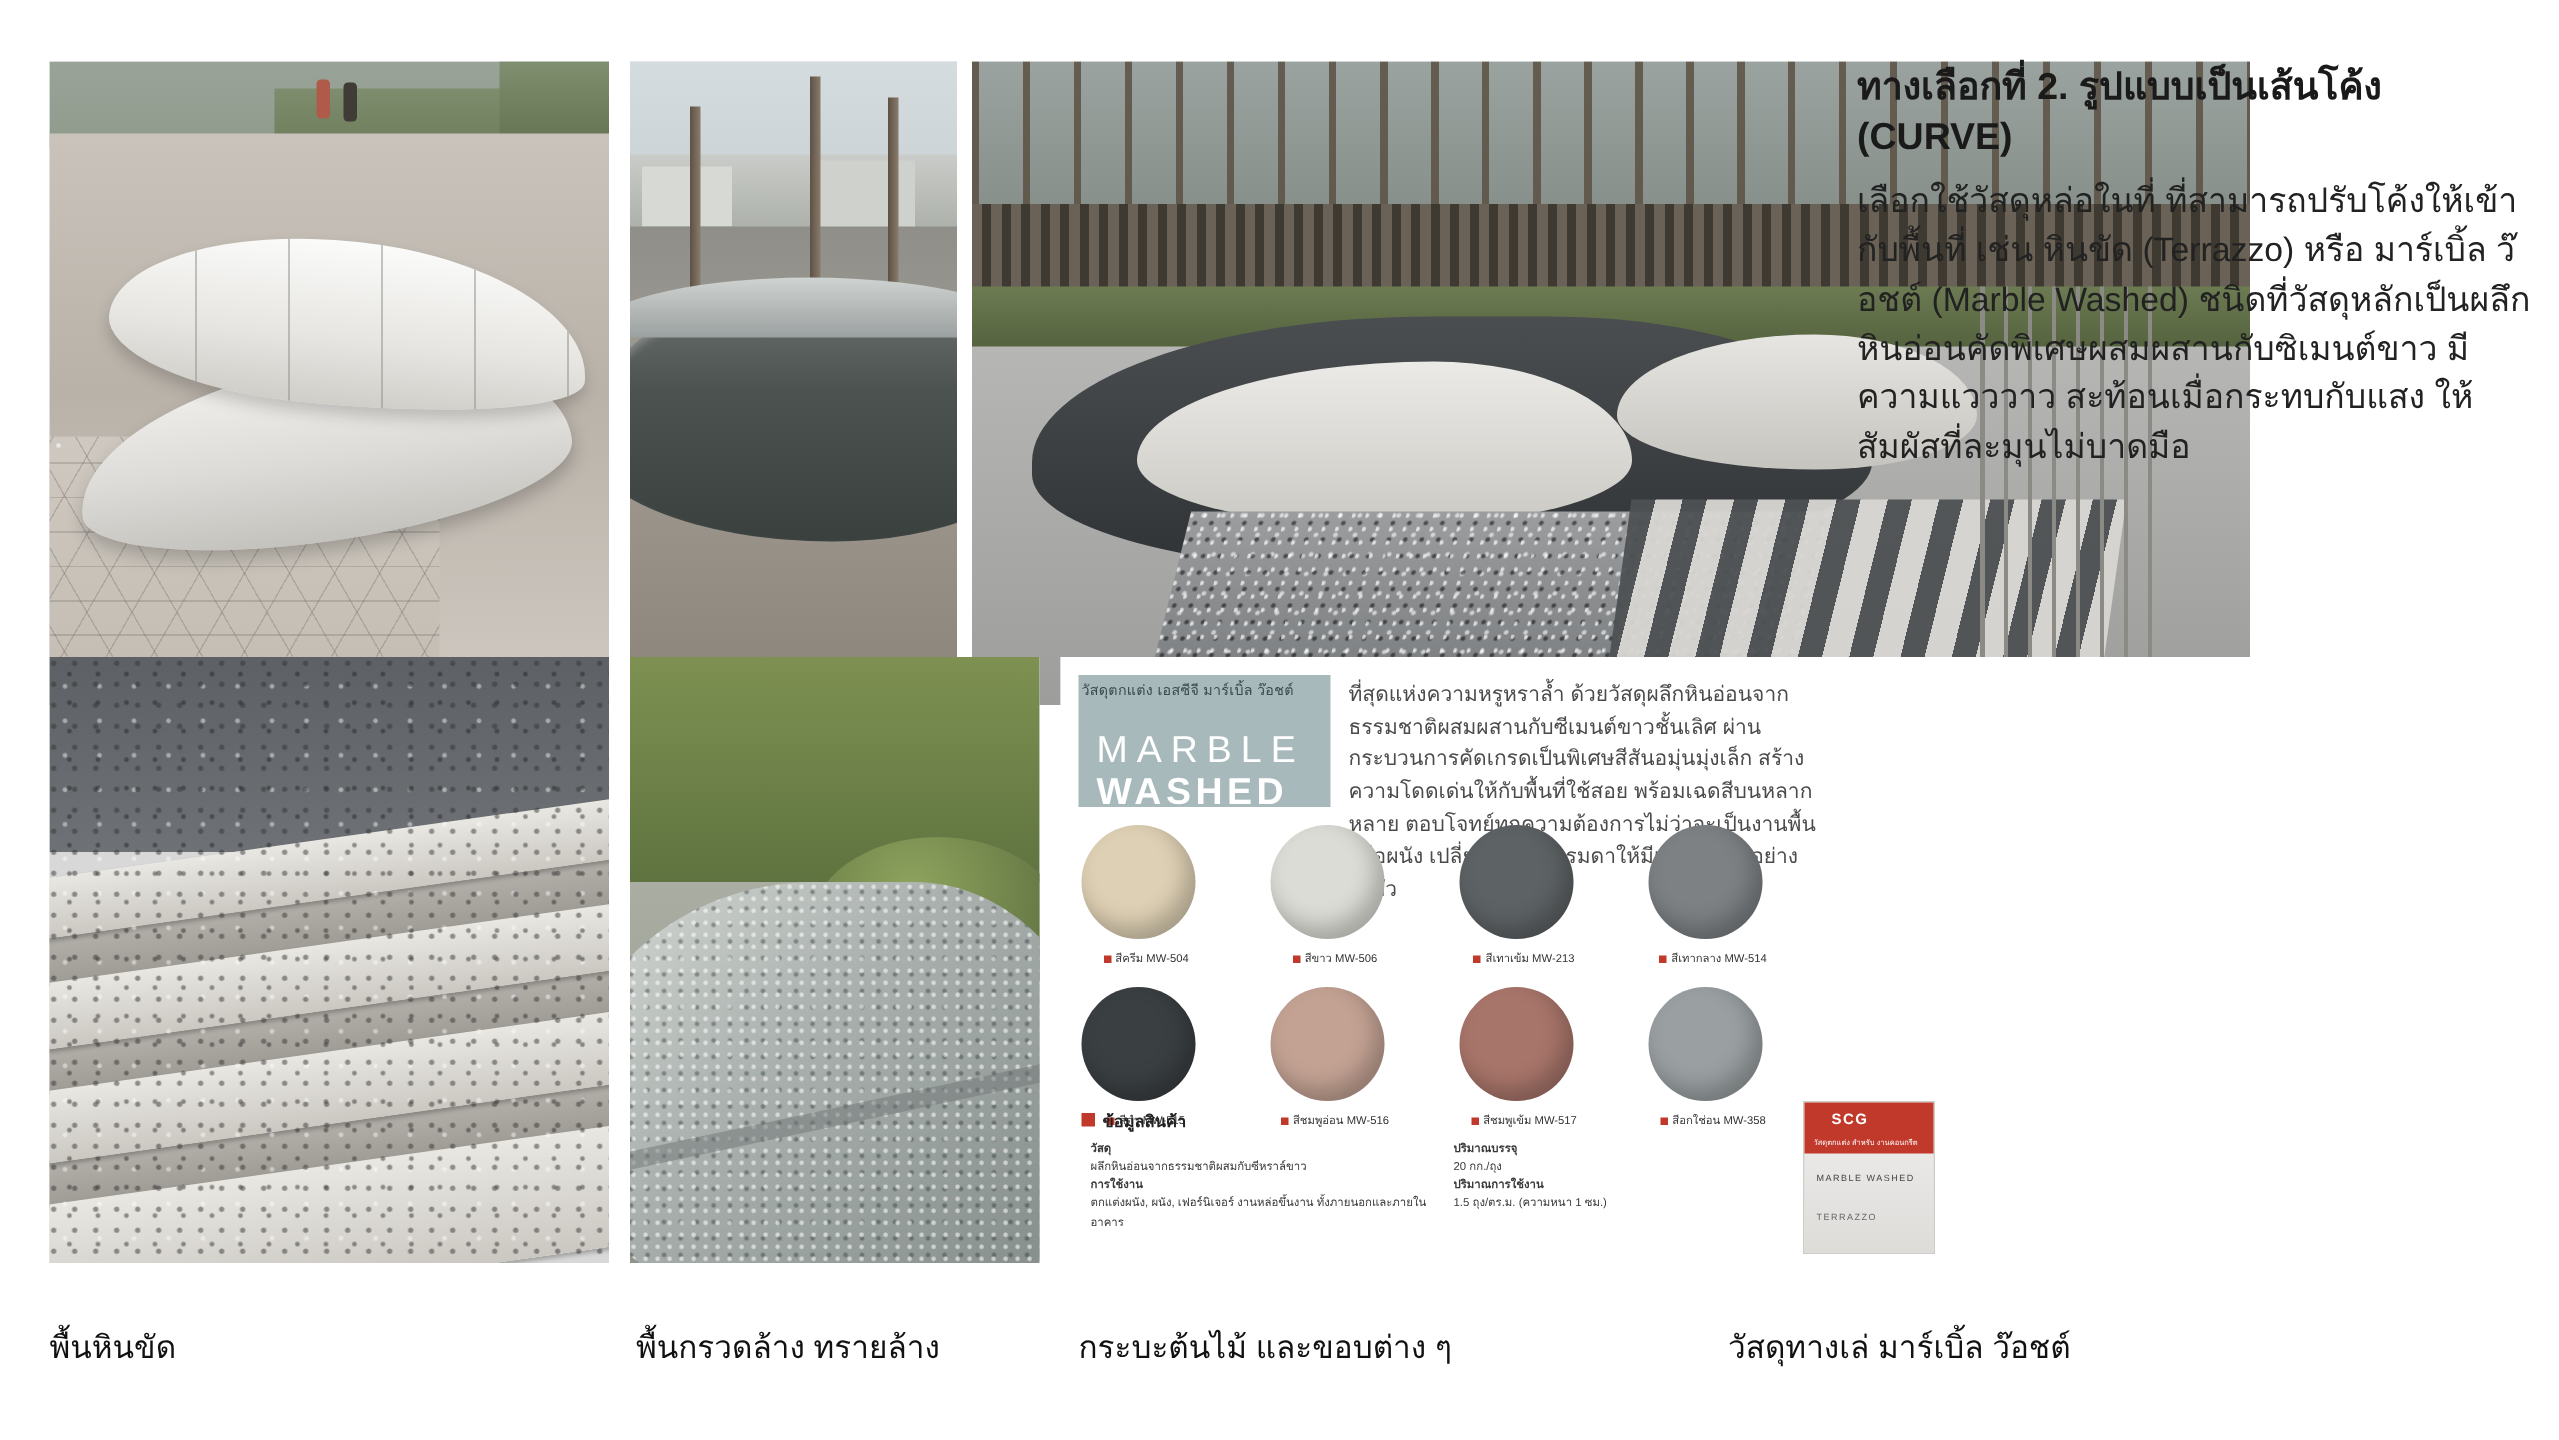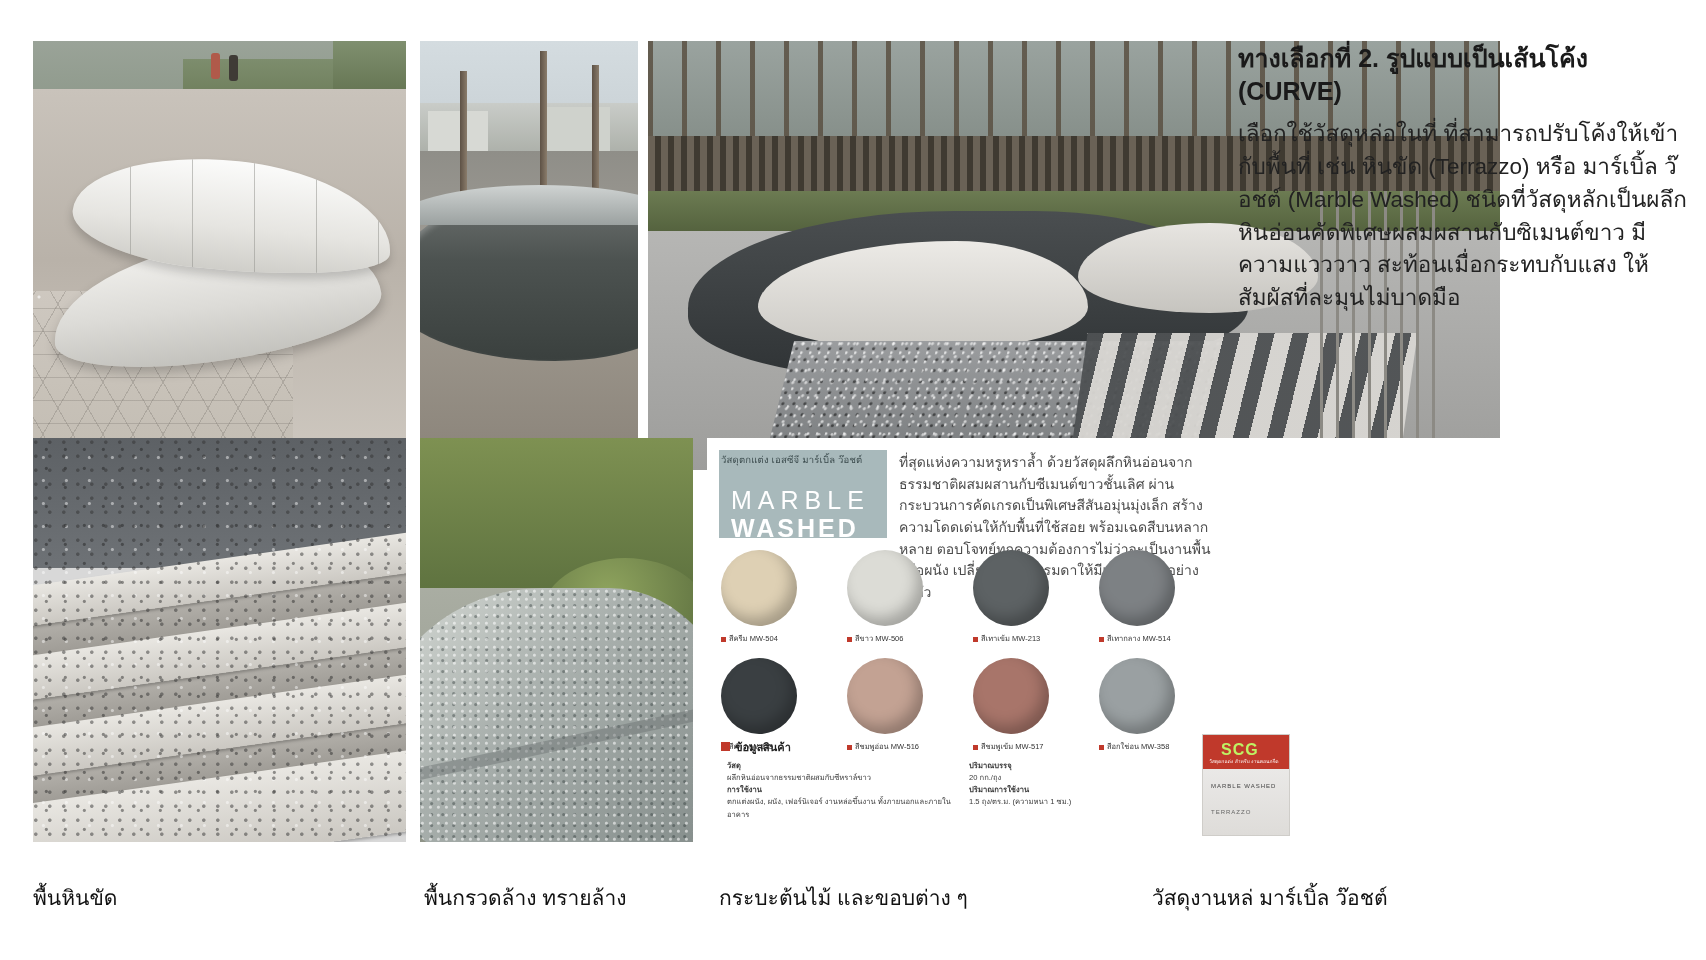--- a/index.html
+++ b/index.html
@@ -203,37 +203,37 @@
     position:absolute; left:12px; top:12px; width:168px; height:88px;
     background:#a8b9bb; color:#ffffff; padding:6px 8px; box-sizing:border-box;
   }
   .br-head { position:absolute; left:14px; top:14px; font-size:9.5px; color:#3a4a4c; letter-spacing:.2px; }
   .br-m { position:absolute; left:12px; top:36px; font-size:25px; letter-spacing:6px; font-weight:400; color:#ffffff; }
   .br-w { position:absolute; left:12px; top:64px; font-size:25px; letter-spacing:3px; font-weight:700; color:#ffffff; }
   .br-copy { position:absolute; left:192px; top:14px; width:330px; font-size:14px; line-height:1.55; color:#4b4b4b; }
 
   .swatch-grid { position:absolute; left:14px; top:112px; width:520px; }
   .sw-row { display:flex; gap:40px; margin-bottom:14px; }
-  .sw-cell { width:86px; }
+  .sw-cell { width:86px;text-align:center; }
   .sw-dot { width:76px; height:76px; border-radius:50%; box-shadow: inset -6px -8px 14px rgba(0,0,0,.25); }
   .sw-label { margin-top:6px; font-size:7.5px; color:#333; white-space:nowrap; }
   .sw-label .sq { display:inline-block; width:5px; height:5px; background:#c0392b; margin-right:3px; vertical-align:middle; }
 
   .info-title { position:absolute; left:14px; top:300px; font-size:11px; font-weight:700; color:#222; }
   .info-title .sq { display:inline-block; width:9px; height:9px; background:#c0392b; margin-right:5px; }
   .info-col-a { position:absolute; left:20px; top:322px; width:230px; font-size:7.6px; line-height:1.6; color:#3a3a3a; }
   .info-col-b { position:absolute; left:262px; top:322px; width:190px; font-size:7.6px; line-height:1.6; color:#3a3a3a; }
   .info-b { font-weight:700; }
   .bag {
     position:absolute; left:495px; top:296px; width:86px; height:100px;
     background: linear-gradient(180deg,#f0efee 0%, #dedcd9 100%);
     border:1px solid #cfcdc9;
   }
   .bag-top { position:absolute; left:0; top:0; width:100%; height:34px; background:#c0392b; }
-  .bag-logo { position:absolute; left:18px; top:6px; color:#bef264; font-size:16px; font-weight:700; letter-spacing:1px; }
+  .bag-logo { position:absolute; left:18px; top:6px; color:#ffffff; font-size:10px; font-weight:700; letter-spacing:1px; }
   .bag-sub { position:absolute; left:6px; top:22px; color:#fff; font-size:5px; }
   .bag-t1 { position:absolute; left:8px; top:48px; font-size:6px; color:#444; letter-spacing:1px; }
   .bag-t2 { position:absolute; left:8px; top:74px; font-size:6px; color:#666; letter-spacing:1px; }
 
   
   .rightcol {
     position:absolute; left:1238px; top:42px; width:452px;
   }
   .rc-title {
     font-size: 25px; font-weight: 700; color:#1a1a1a; line-height:1.32;
@@ -402,15 +402,15 @@
   </div>
 
   <div class="rightcol">
     <h1 class="rc-title">ทางเลือกที่ 2. รูปแบบเป็นเส้นโค้ง (CURVE)</h1>
     <p class="rc-body">เลือกใช้วัสดุหล่อในที่ ที่สามารถปรับโค้งให้เข้ากับพื้นที่ เช่น หินขัด (Terrazzo) หรือ มาร์เบิ้ล ว๊อชต์ (Marble Washed) ชนิดที่วัสดุหลักเป็นผลึกหินอ่อนคัดพิเศษผสมผสานกับซิเมนต์ขาว มีความแวววาว สะท้อนเมื่อกระทบกับแสง ให้สัมผัสที่ละมุนไม่บาดมือ</p>
   </div>
 
   <div class="caption cap1">พื้นหินขัด</div>
   <div class="caption cap2">พื้นกรวดล้าง ทรายล้าง</div>
   <div class="caption cap3">กระบะต้นไม้ และขอบต่าง ๆ</div>
-  <div class="caption cap4">วัสดุงานหล่ มาร์เบิ้ล ว๊อชต์</div>
+  <div class="caption cap4">วัสดุทางเล่ มาร์เบิ้ล ว๊อชต์</div>
 
 </div>
 
 </body></html>

